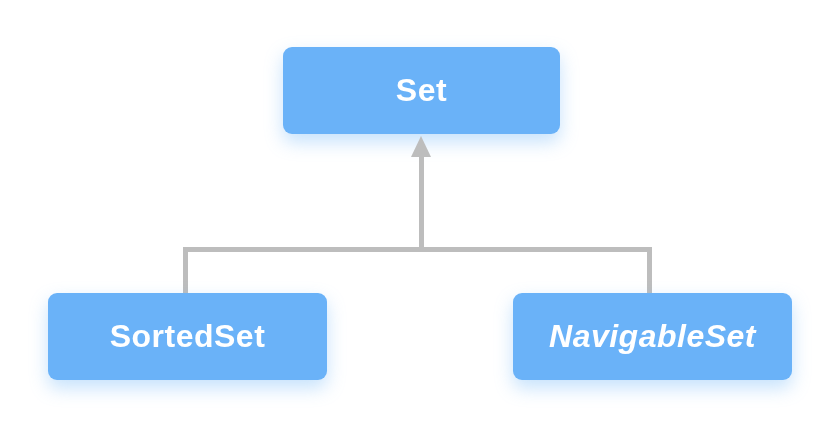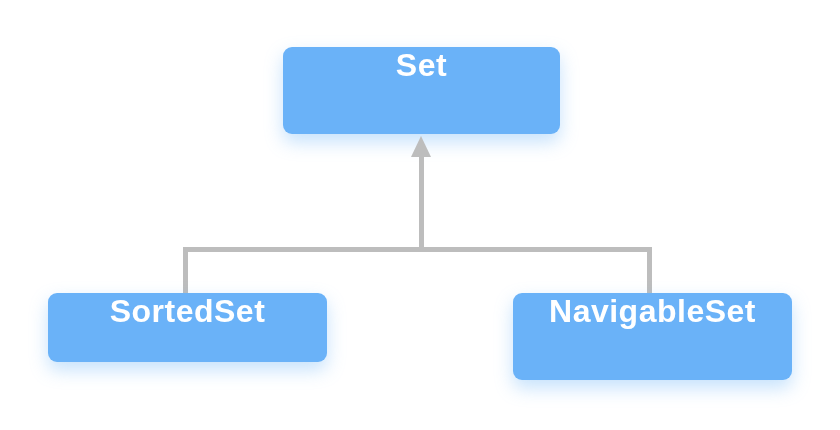--- a/index.html
+++ b/index.html
@@ -20,29 +20,30 @@
     position: relative;
     width: 840px; height: 430px;
     background: var(--background);
   }
   .node {
     position: absolute;
     background: var(--node-fill);
     color: var(--node-text);
     border-radius: 9px;
     display: flex;
+    align-items: center;
     justify-content: center;
     font-size: 32px;
     font-weight: 700;
     letter-spacing: 0.5px;
     box-shadow: 0 8px 18px rgba(106, 178, 248, 0.38);
   }
   .node-set          { left: 283px; top: 47px;  width: 277px; height: 87px; }
-  .node-sortedset    { left: 48px;  top: 293px; width: 279px; height: 69px; }
-  .node-navigableset { left: 513px; top: 293px; width: 279px; height: 87px; }
+  .node-sortedset    { left: 48px;  top: 293px; width: 279px; height: 87px; }
+  .node-navigableset { left: 513px; top: 293px; width: 279px; height: 87px; font-style: italic; }
 
   .line {
     position: absolute;
     background: var(--connector);
   }
   .line-shaft       { left: 419px; top: 154px; width: 5px;   height: 97px; }
   .line-horizontal  { left: 183px; top: 247px; width: 469px; height: 5px; }
   .line-drop-left   { left: 183px; top: 247px; width: 5px;   height: 46px; }
   .line-drop-right  { left: 647px; top: 247px; width: 5px;   height: 46px; }
 

